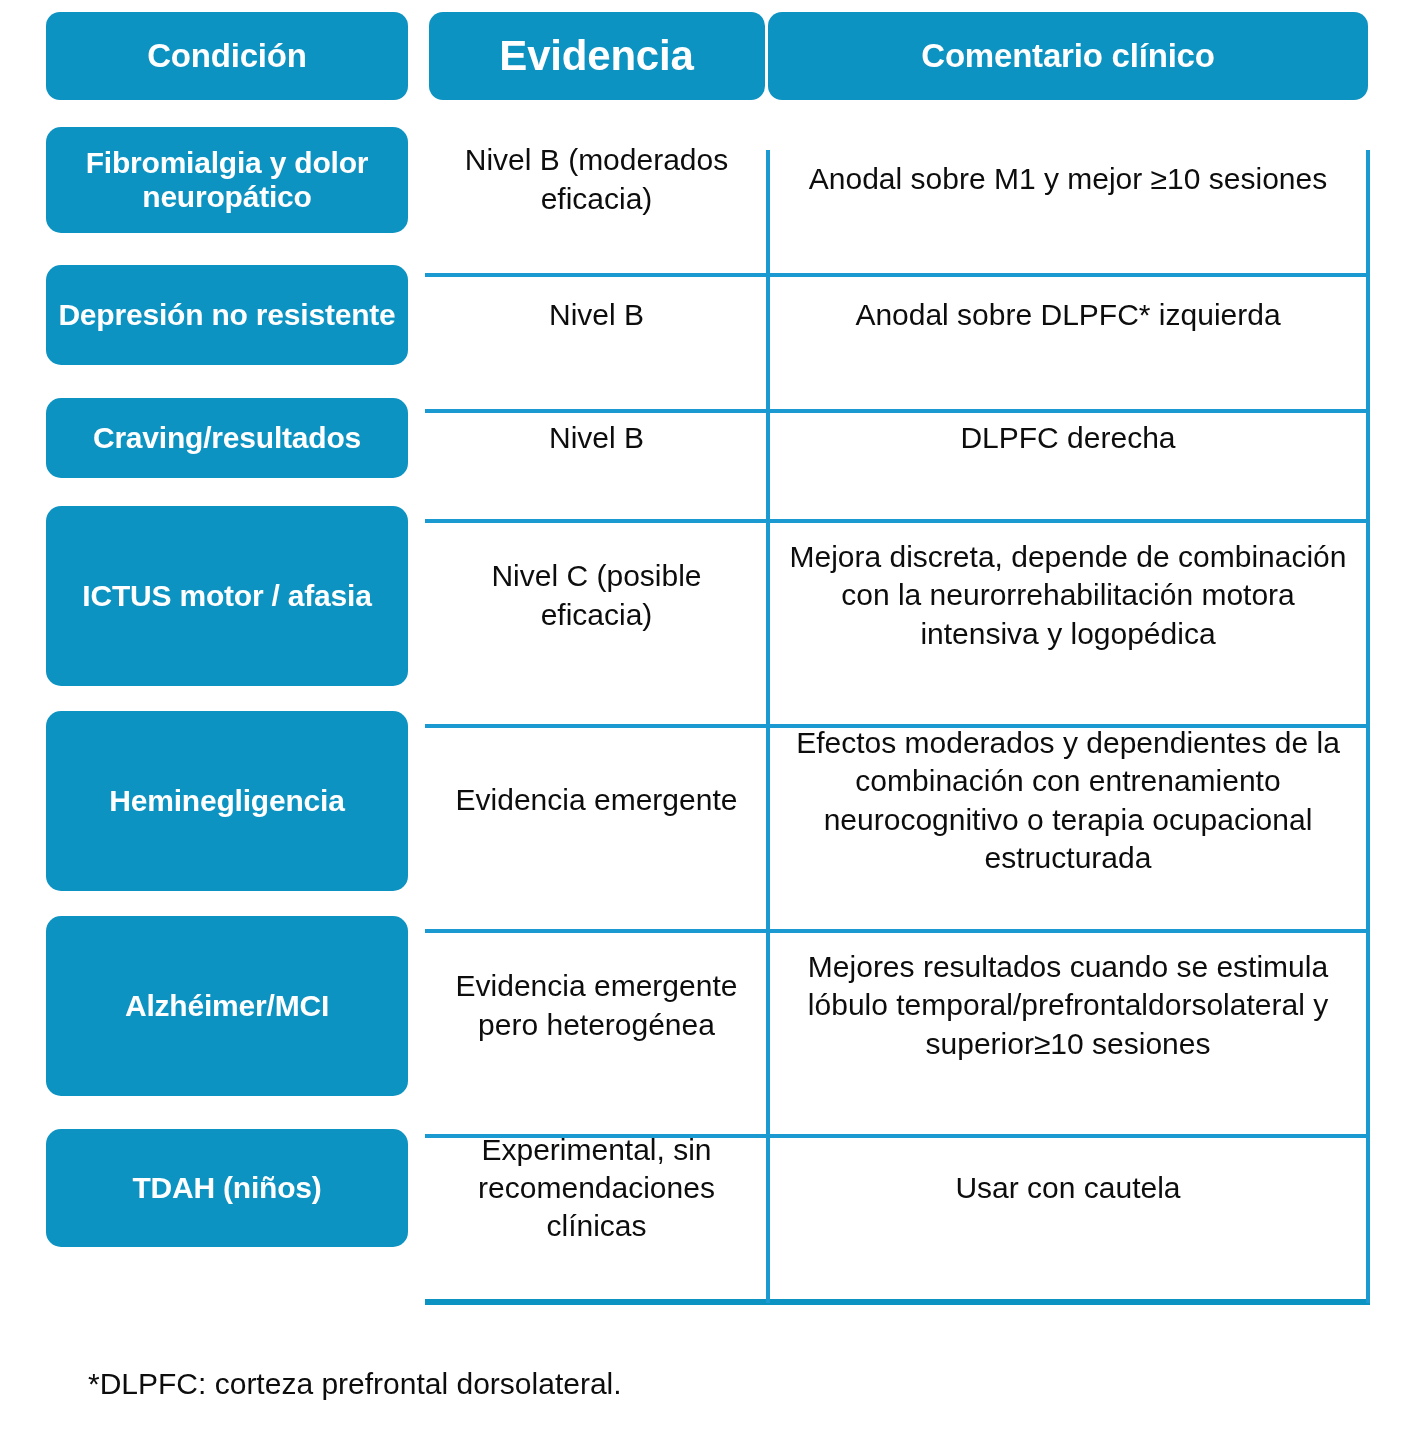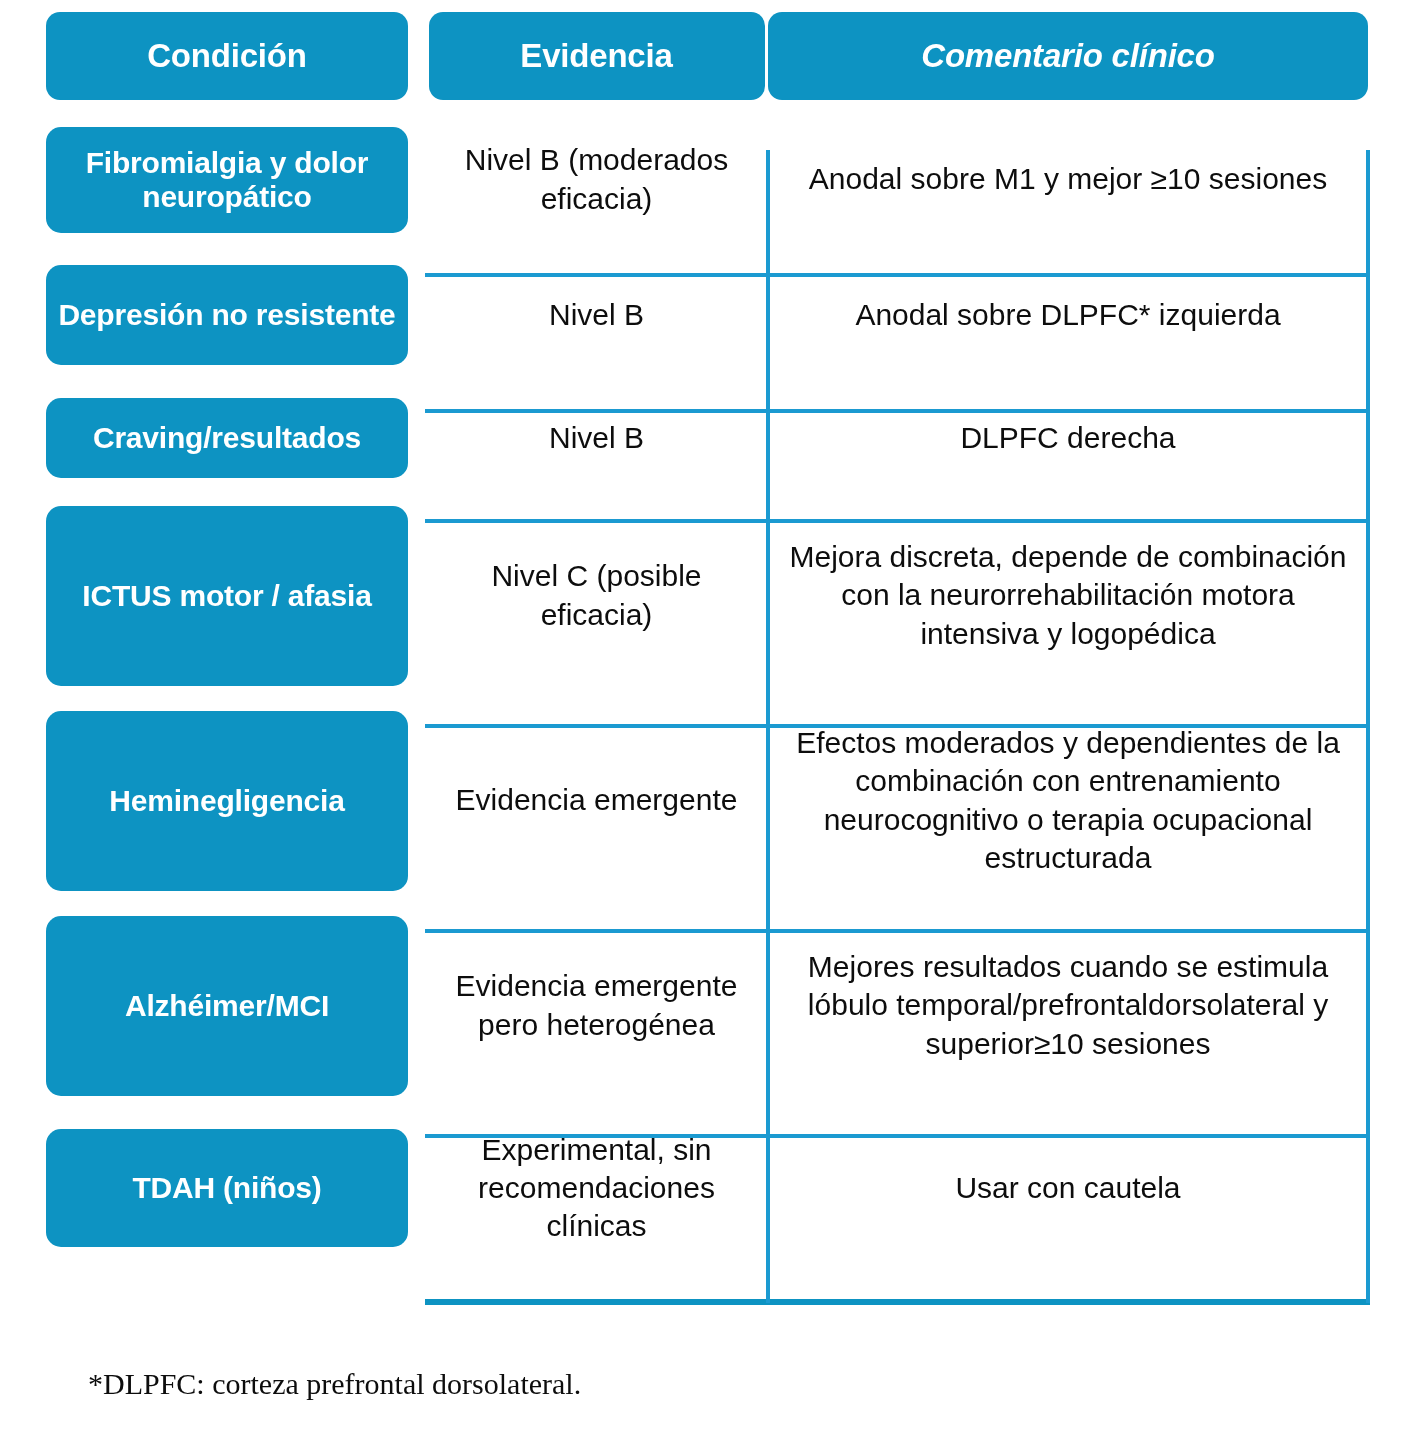--- a/index.html
+++ b/index.html
@@ -93,29 +93,28 @@
 
   .pill-head-cond {
     width: 362px;
     height: 88px;
     font-size: 33px;
     letter-spacing: -0.2px;
   }
   .pill-head-evid {
     width: 336px;
     height: 88px;
-    font-size: 33px;
+    font-size: 42px;
     letter-spacing: -0.2px;
   }
   .pill-head-com {
     width: 600px;
     height: 88px;
     font-size: 33px;
     letter-spacing: -0.2px;
-    font-style: italic;
   }
 
   
   .pill-cond {
     width: 362px;
     font-size: 30px;
     border-radius: 15px;
     padding: 10px 12px;
     letter-spacing: -0.2px;
   }
@@ -148,21 +147,20 @@
   }
 
   
   .footnote {
     position: absolute;
     left: 88px;
     top: 1367px;
     font-size: 30px;
     color: #0d0d0d;
     white-space: nowrap;
-    font-family: Liberation Serif, serif;
   }
 </style>
 </head>
 <body>
 
 <div class="page">
 
   <div class="table">
 
     <div class="row header-row">

